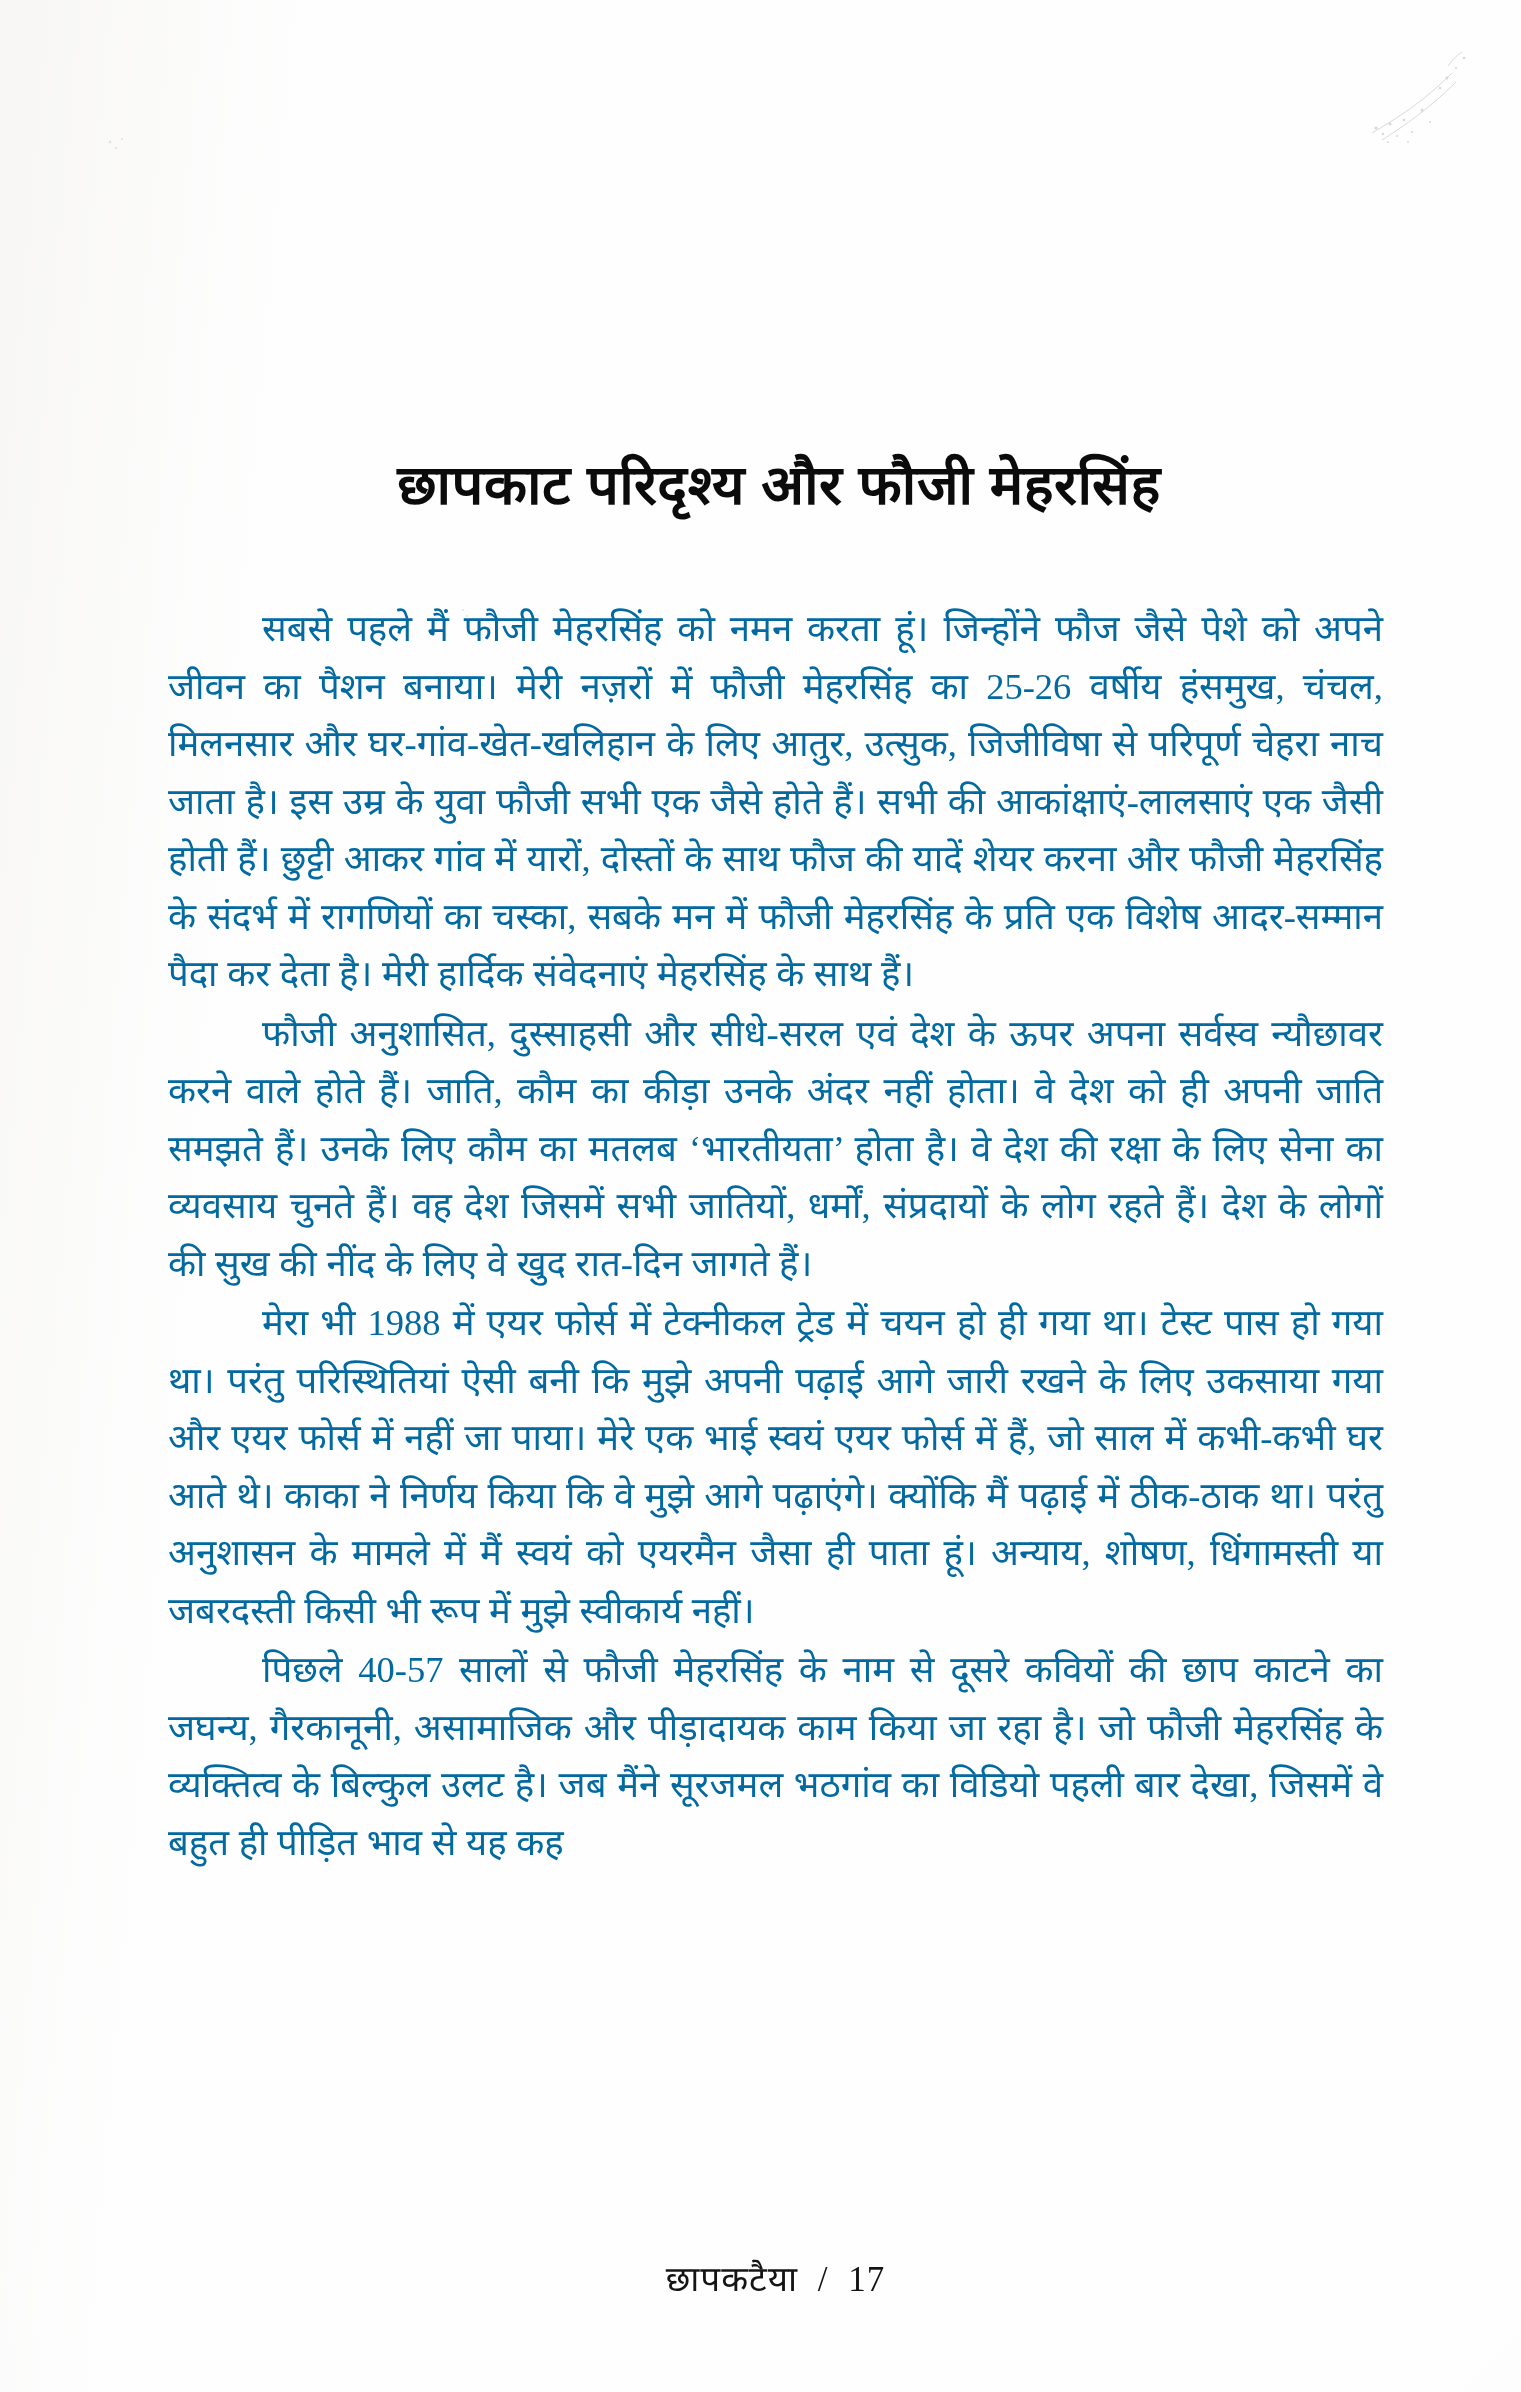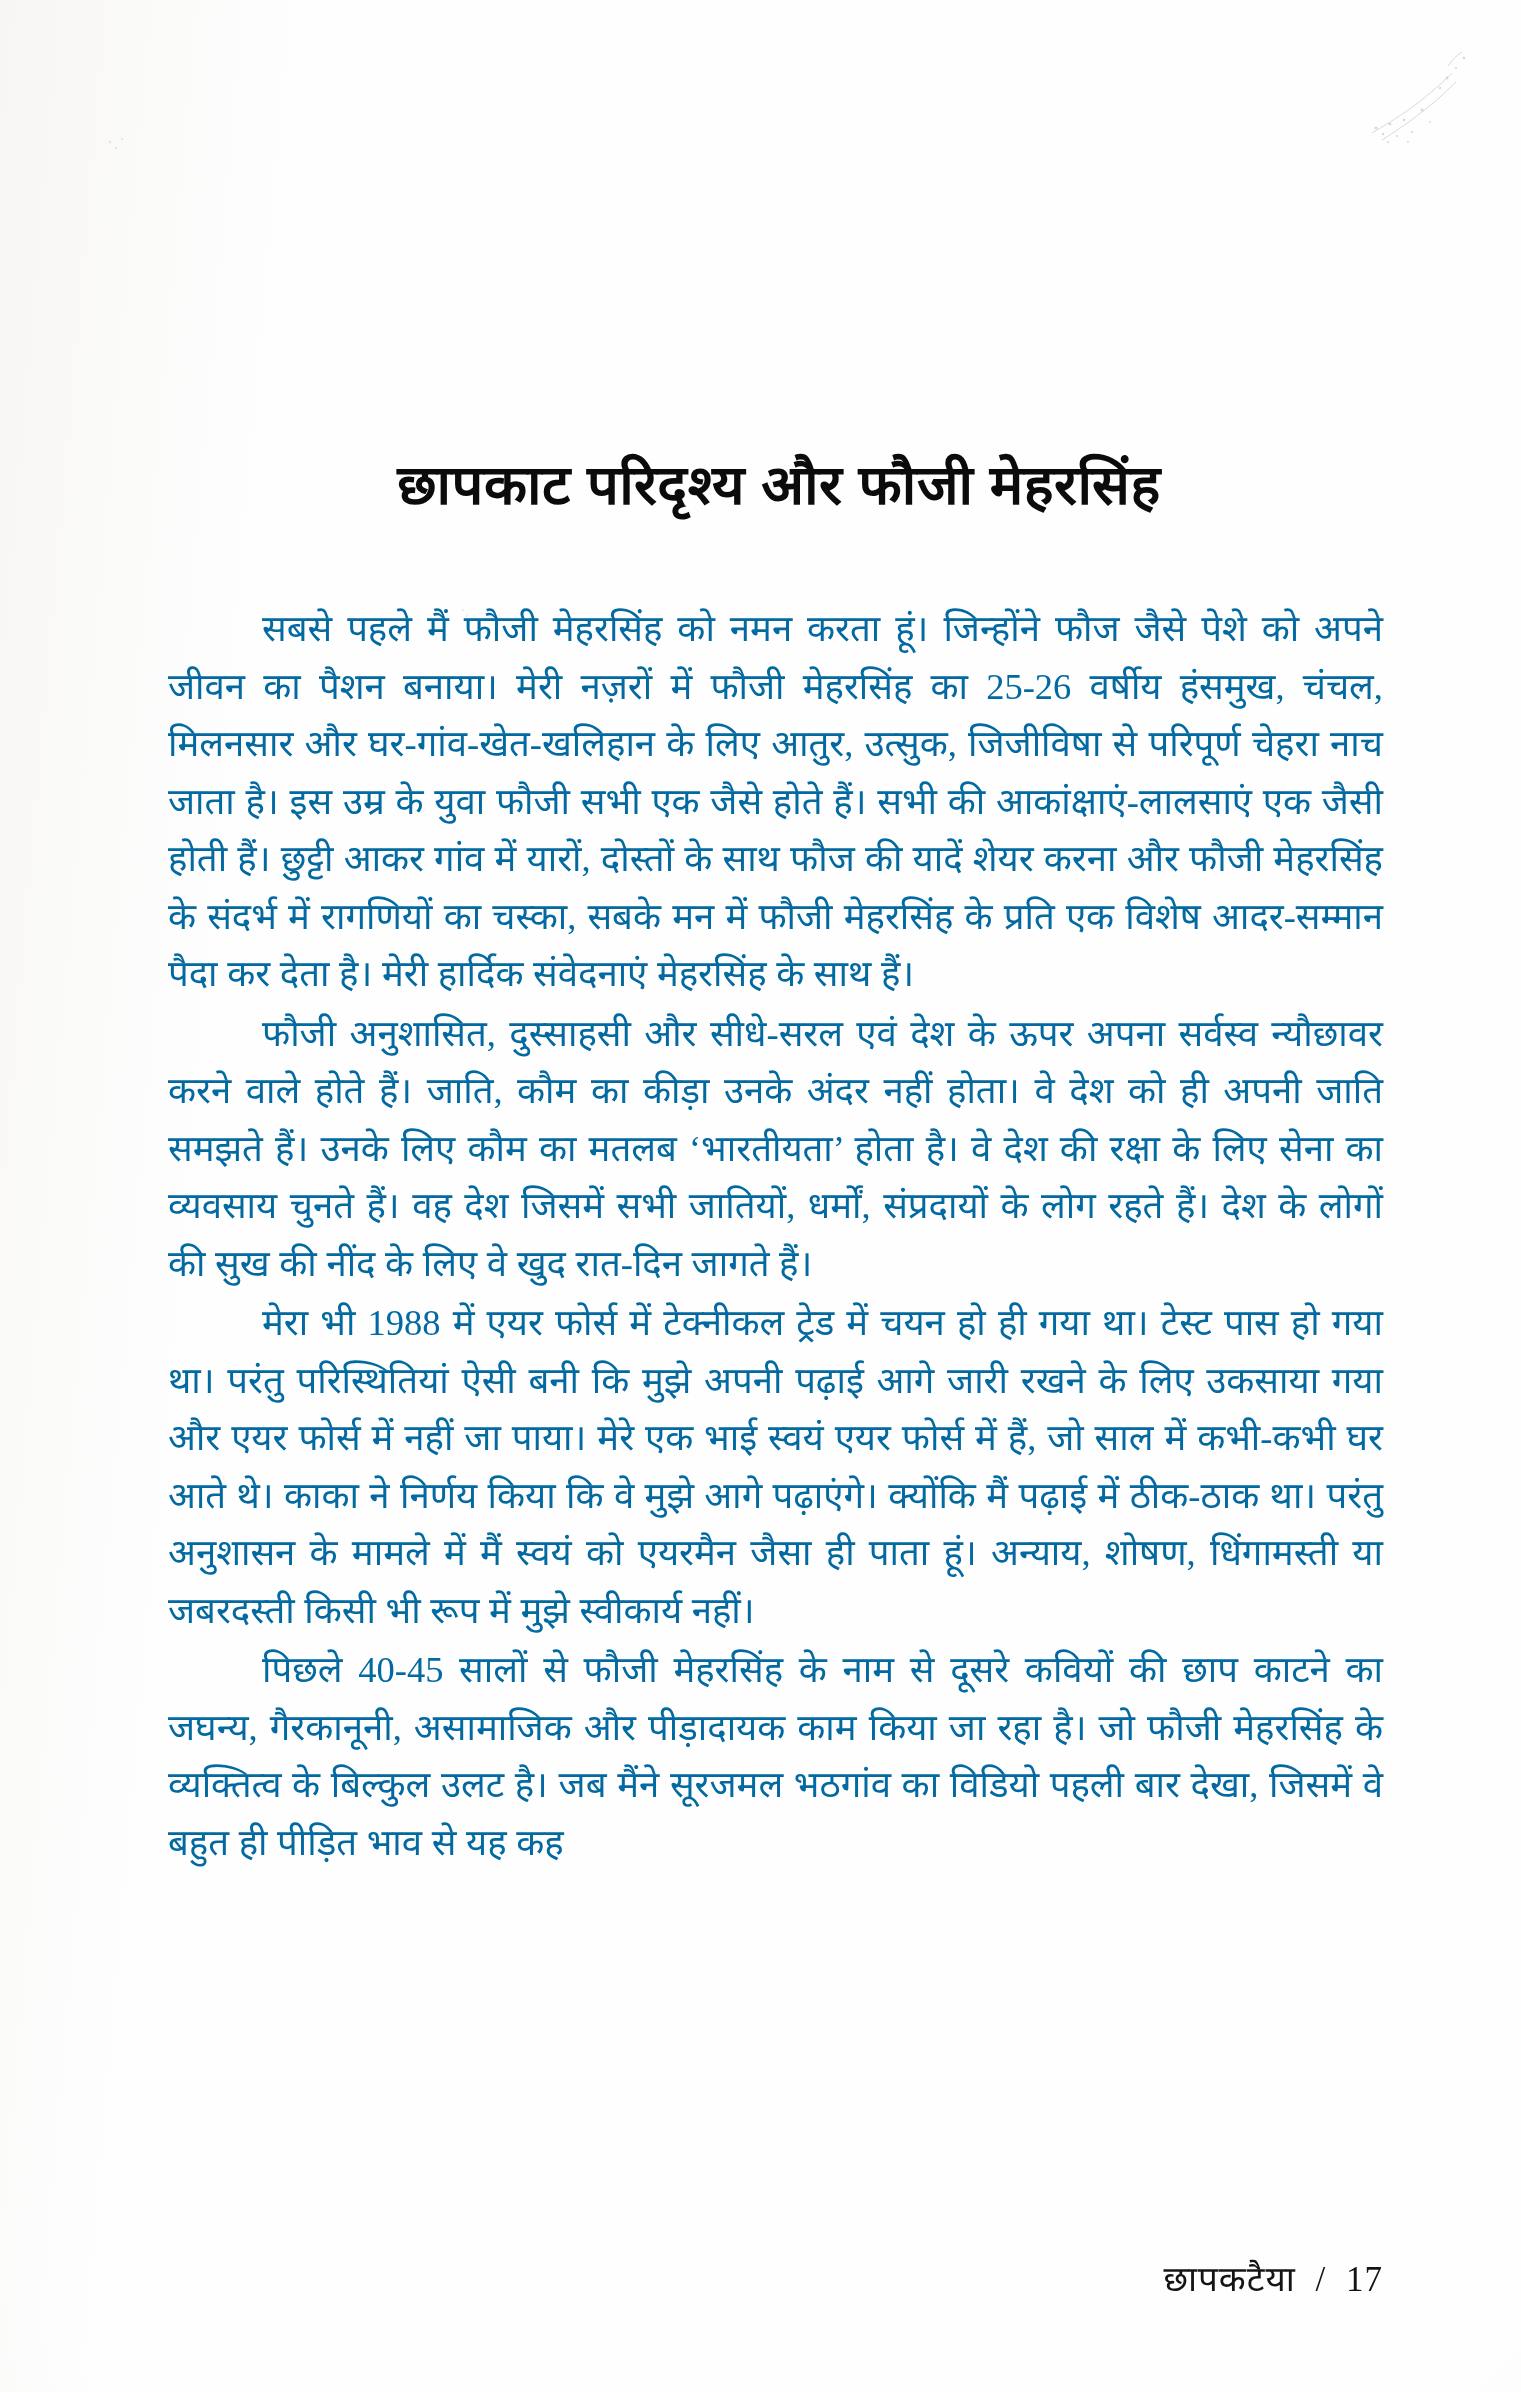--- a/index.html
+++ b/index.html
@@ -103,21 +103,21 @@
   
   .para:last-child {
     margin-bottom: 0;
   }
 
   .footer {
     position: absolute;
     top: 2258px;
     left: 0;
     width: 1215px;
-    text-align: right;
+    text-align: center;
     font-size: 35px;
     line-height: 44px;
     letter-spacing: 1px;
     color: #141414;
   }
   .footer .sep {
     padding: 0 10px;
   }
 </style>
 </head>
@@ -173,21 +173,21 @@
   </div>
 
   <div class="content">
 
     <h1 class="chapter-title">छापकाट परिदृश्य और फौजी मेहरसिंह</h1>
 
     <div class="body-text">
       <p class="para">सबसे पहले मैं फौजी मेहरसिंह को नमन करता हूं। जिन्होंने फौज जैसे पेशे को अपने जीवन का पैशन बनाया। मेरी नज़रों में फौजी मेहरसिंह का 25-26 वर्षीय हंसमुख, चंचल, मिलनसार और घर-गांव-खेत-खलिहान के लिए आतुर, उत्सुक, जिजीविषा से परिपूर्ण चेहरा नाच जाता है। इस उम्र के युवा फौजी सभी एक जैसे होते हैं। सभी की आकांक्षाएं-लालसाएं एक जैसी होती हैं। छुट्टी आकर गांव में यारों, दोस्तों के साथ फौज की यादें शेयर करना और फौजी मेहरसिंह के संदर्भ में  रागणियों का चस्का, सबके मन में फौजी मेहरसिंह के प्रति एक विशेष आदर-सम्मान पैदा कर देता है। मेरी हार्दिक संवेदनाएं मेहरसिंह के साथ हैं।</p>
       <p class="para">फौजी अनुशासित, दुस्साहसी और सीधे-सरल एवं देश के ऊपर अपना सर्वस्व न्यौछावर करने वाले होते हैं। जाति, कौम का कीड़ा उनके अंदर नहीं होता। वे देश को ही अपनी जाति समझते हैं। उनके लिए कौम का मतलब ‘भारतीयता’ होता है। वे देश की रक्षा के लिए सेना का व्यवसाय चुनते हैं। वह देश जिसमें सभी जातियों, धर्मों, संप्रदायों के लोग रहते हैं। देश के लोगों की सुख की नींद के लिए वे खुद रात-दिन जागते हैं।</p>
       <p class="para">मेरा भी 1988 में एयर फोर्स में टेक्नीकल ट्रेड में चयन हो ही गया था। टेस्ट पास हो गया था। परंतु परिस्थितियां ऐसी बनी कि मुझे अपनी पढ़ाई आगे जारी रखने के लिए उकसाया गया और एयर फोर्स में नहीं जा पाया। मेरे एक भाई स्वयं एयर फोर्स में हैं, जो साल में कभी-कभी घर आते थे। काका ने निर्णय किया कि वे मुझे आगे पढ़ाएंगे। क्योंकि मैं पढ़ाई में ठीक-ठाक था। परंतु अनुशासन के मामले में मैं स्वयं को एयरमैन जैसा ही पाता हूं। अन्याय, शोषण, धिंगामस्ती या जबरदस्ती किसी भी रूप में मुझे स्वीकार्य नहीं।</p>
-      <p class="para">पिछले 40-45 सालों से फौजी मेहरसिंह के नाम से दूसरे कवियों की छाप काटने का जघन्य, गैरकानूनी, असामाजिक और पीड़ादायक काम किया जा रहा है। जो फौजी मेहरसिंह के व्यक्तित्व के बिल्कुल उलट है। जब मैंने सूरजमल भठगांव का विडियो पहली बार देखा, जिसमें वे बहुत ही पीड़ित भाव से यह कह</p>
+      <p class="para">पिछले 40-57 सालों से फौजी मेहरसिंह के नाम से दूसरे कवियों की छाप काटने का जघन्य, गैरकानूनी, असामाजिक और पीड़ादायक काम किया जा रहा है। जो फौजी मेहरसिंह के व्यक्तित्व के बिल्कुल उलट है। जब मैंने सूरजमल भठगांव का विडियो पहली बार देखा, जिसमें वे बहुत ही पीड़ित भाव से यह कह</p>
     </div>
 
     <div class="footer">
       <span>छापकटैया</span>
       <span class="sep">/</span>
       <span>17</span>
     </div>
 
   </div>
 </div>

